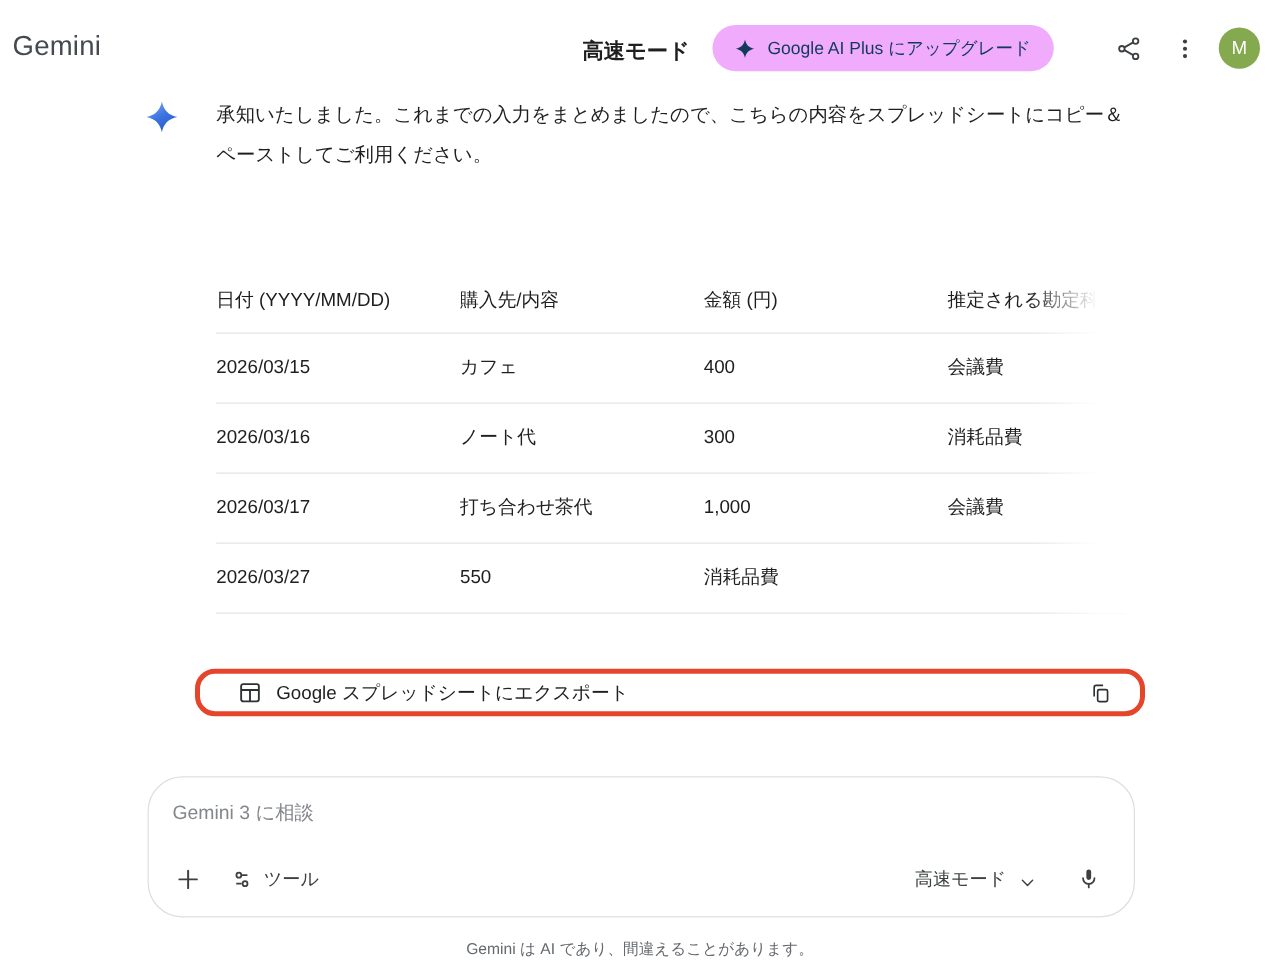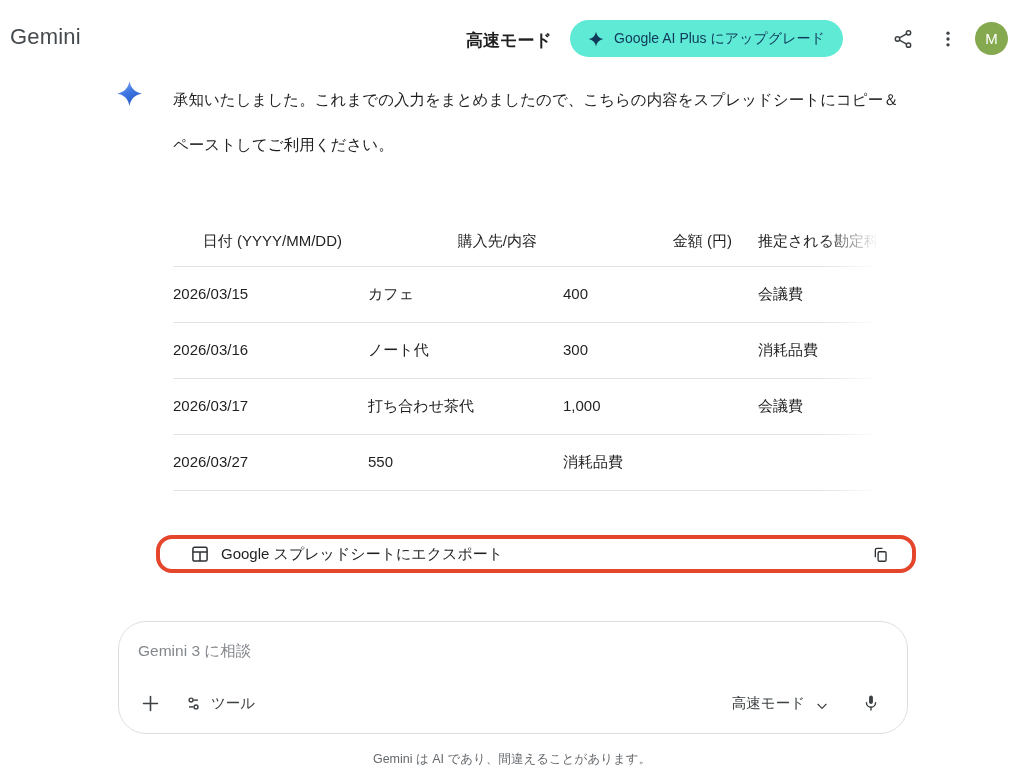--- a/index.html
+++ b/index.html
@@ -5,37 +5,37 @@
   * { margin:0; padding:0; box-sizing:border-box; }
   html,body { width:1024px; height:773px; background:#ffffff; overflow:hidden;
     font-family:"Liberation Sans", sans-serif; color:#1f1f1f; }
   .stage { position:relative; width:1024px; height:773px; background:#fff; }
 
   
   .header { position:absolute; top:0; left:0; width:845px; height:70px; background:#fff; }
   .logo { position:absolute; left:10px; top:24px; font-size:22px; font-weight:500; color:#454a4e; letter-spacing:.2px; }
   .chat-title { position:absolute; left:466px; top:29px; font-size:17px; font-weight:600; color:#1f1f1f; cursor:pointer; }
   .upgrade-pill { position:absolute; left:570px; top:20px; height:37px; padding:0 18px;
-    background:#5eead4; border-radius:19px; display:flex; align-items:center; gap:10px;
+    background:#f0abfc; border-radius:19px; display:flex; align-items:center; gap:10px;
     font-size:14px; font-weight:500; color:#10395a; cursor:pointer; border:none; }
   .icon-btn { position:absolute; width:24px; height:24px; cursor:pointer; display:flex; align-items:center; justify-content:center; }
   .share-btn { left:891px; top:27px; }
   .more-btn  { left:936px; top:27px; }
   .avatar { position:absolute; left:975px; top:22px; width:33px; height:33px; border-radius:50%;
     background:#84a94e; color:#fff; font-size:15px; font-weight:500; display:flex; align-items:center; justify-content:center; cursor:pointer; }
 
   
   .model-sparkle { position:absolute; left:116px; top:80px; width:27px; height:27px; }
-  .answer-text { position:absolute; left:173px; top:77px; width:737px; font-size:15.5px; line-height:45px; color:#1f1f1f; }
+  .answer-text { position:absolute; left:173px; top:77px; width:737px; font-size:15.5px; line-height:32px; color:#1f1f1f; }
   .answer-heading { position:absolute; left:173px; top:173px; font-size:16px; font-weight:700; color:#1f1f1f; }
 
   
   .expense-table { position:absolute; left:173px; top:218px; width:727px; }
   .t-row { display:grid; grid-template-columns:195px 195px 195px 1fr; border-bottom:1px solid #e2e3e5; }
-  .t-head { min-height:49px; padding-top:12px;text-align:right; }
+  .t-head { min-height:49px; padding-top:12px; }
   .t-head .t-cell { font-weight:500; color:#1d1e20; white-space:nowrap; overflow:hidden; }
   .t-body-row { min-height:56px; padding-top:16px; padding-bottom:12px; }
   .t-cell { font-size:15px; line-height:22px; padding-right:26px; }
   .table-fade { position:absolute; top:0; right:0; bottom:0; width:78px; pointer-events:none;
     background:linear-gradient(90deg, rgba(255,255,255,0), #ffffff 72%); }
 
   
   .annotation-box { position:absolute; left:156px; top:535px; width:760px; height:38px;
     border:4px solid #e5452b; border-radius:16px; display:flex; align-items:center; }
   .export-row { display:flex; align-items:center; width:100%; height:100%; padding:0 22px 0 30px; cursor:pointer; }

